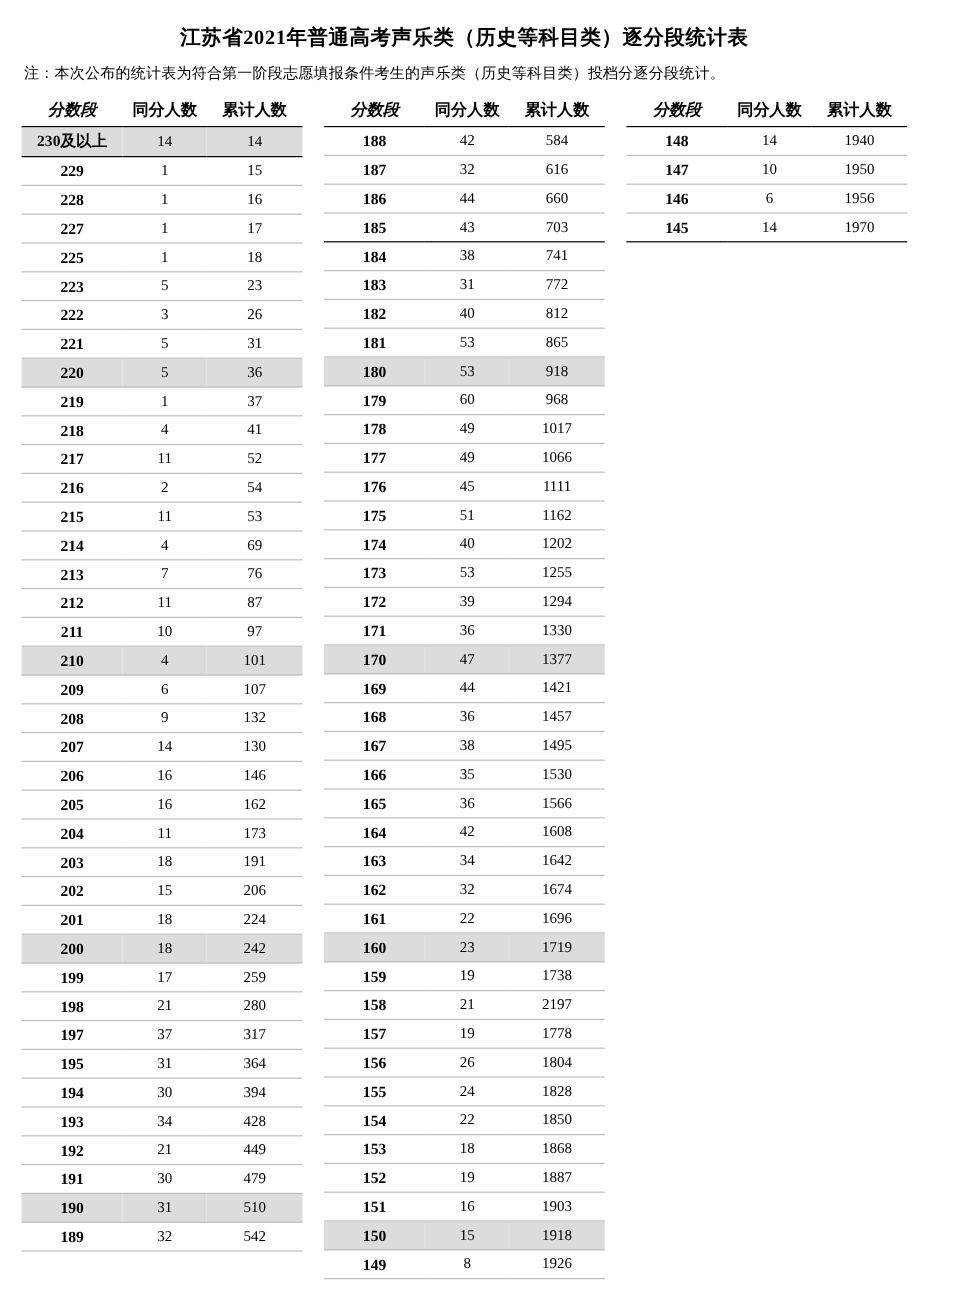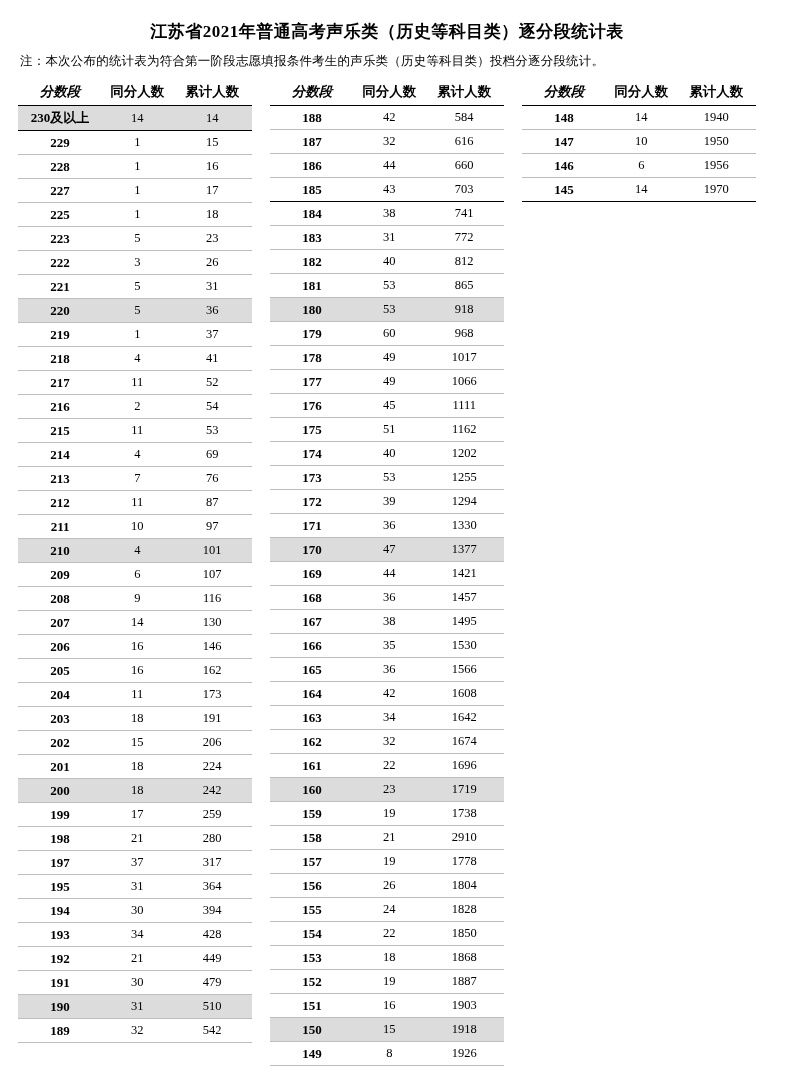--- a/index.html
+++ b/index.html
@@ -195,21 +195,21 @@
               <td>101</td>
             </tr>
             <tr>
               <td class="c-score">209</td>
               <td>6</td>
               <td>107</td>
             </tr>
             <tr>
               <td class="c-score">208</td>
               <td>9</td>
-              <td>116</td>
+              <td>132</td>
             </tr>
             <tr>
               <td class="c-score">207</td>
               <td>14</td>
               <td>130</td>
             </tr>
             <tr>
               <td class="c-score">206</td>
               <td>16</td>
               <td>146</td>
@@ -453,21 +453,21 @@
               <td>1719</td>
             </tr>
             <tr>
               <td class="c-score">159</td>
               <td>19</td>
               <td>1738</td>
             </tr>
             <tr>
               <td class="c-score">158</td>
               <td>21</td>
-              <td>2910</td>
+              <td>2197</td>
             </tr>
             <tr>
               <td class="c-score">157</td>
               <td>19</td>
               <td>1778</td>
             </tr>
             <tr>
               <td class="c-score">156</td>
               <td>26</td>
               <td>1804</td>

